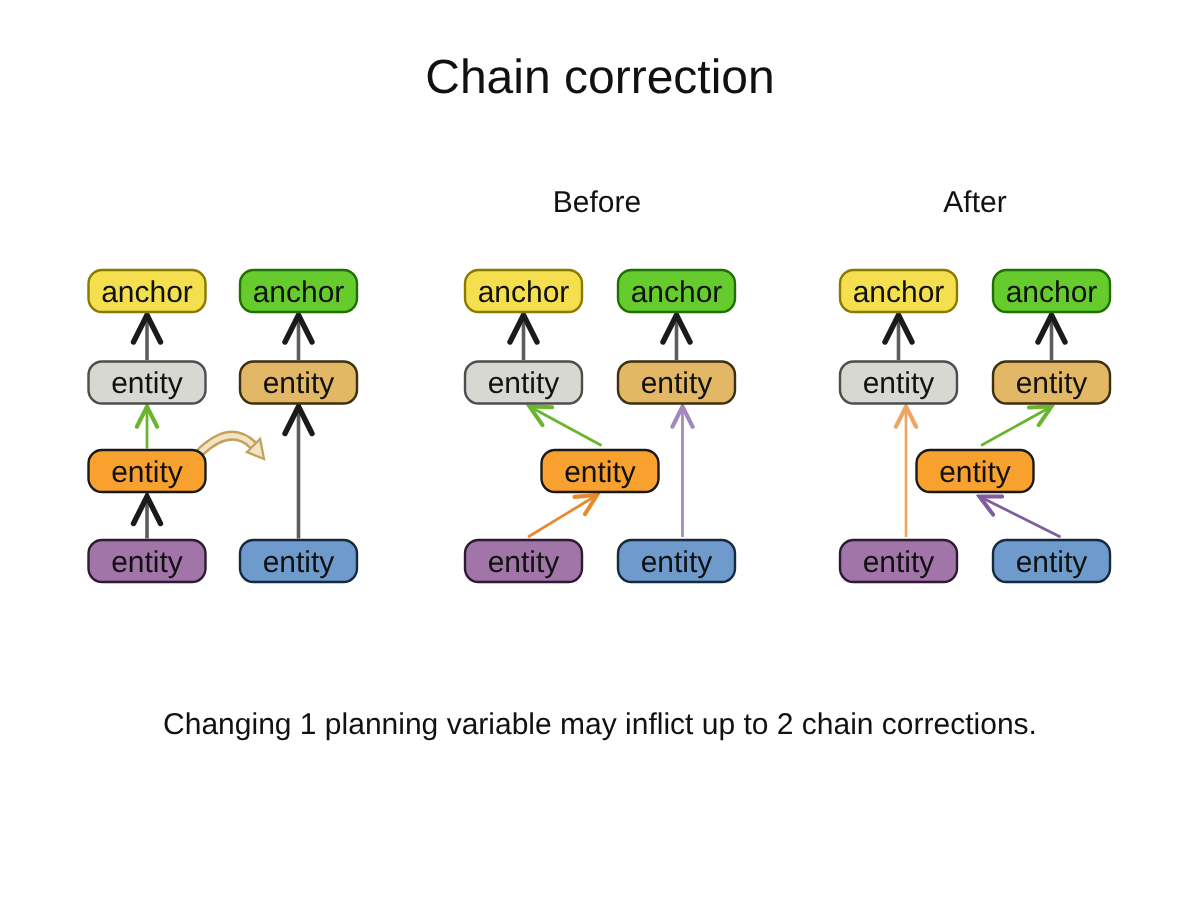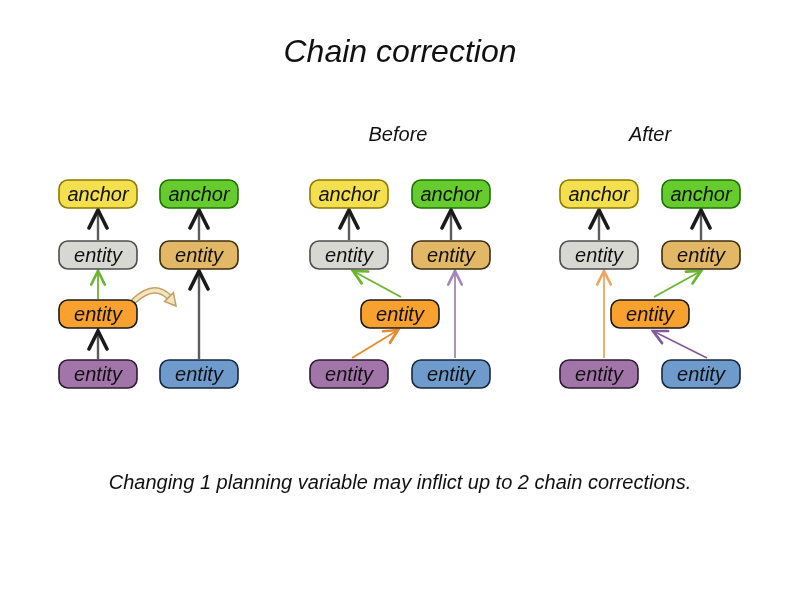--- a/index.html
+++ b/index.html
@@ -1,17 +1,17 @@
 <!DOCTYPE html>
 <html><head>
 <meta charset="utf-8">
 <style>
   html,body{margin:0;padding:0;background:#ffffff;}
   .page{position:relative;width:800px;height:600px;background:#ffffff;overflow:hidden;
-        font-family:"Liberation Sans", sans-serif;font-style:italic;}
+        font-family:"Liberation Sans", sans-serif;}
   svg{display:block;}
   .title-text{font-size:32px;fill:#111111;text-anchor:middle;}
   .section-text{font-size:20px;fill:#111111;text-anchor:middle;}
   .caption-text{font-size:20px;fill:#111111;text-anchor:middle;}
   .node-rect{stroke-width:1.6;}
   .node-label{font-size:20px;fill:#111111;text-anchor:middle;}
   .shaft{fill:none;}
   .shaft-black{stroke-width:2.4;}
   .shaft-color{stroke-width:1.8;}
 </style>

